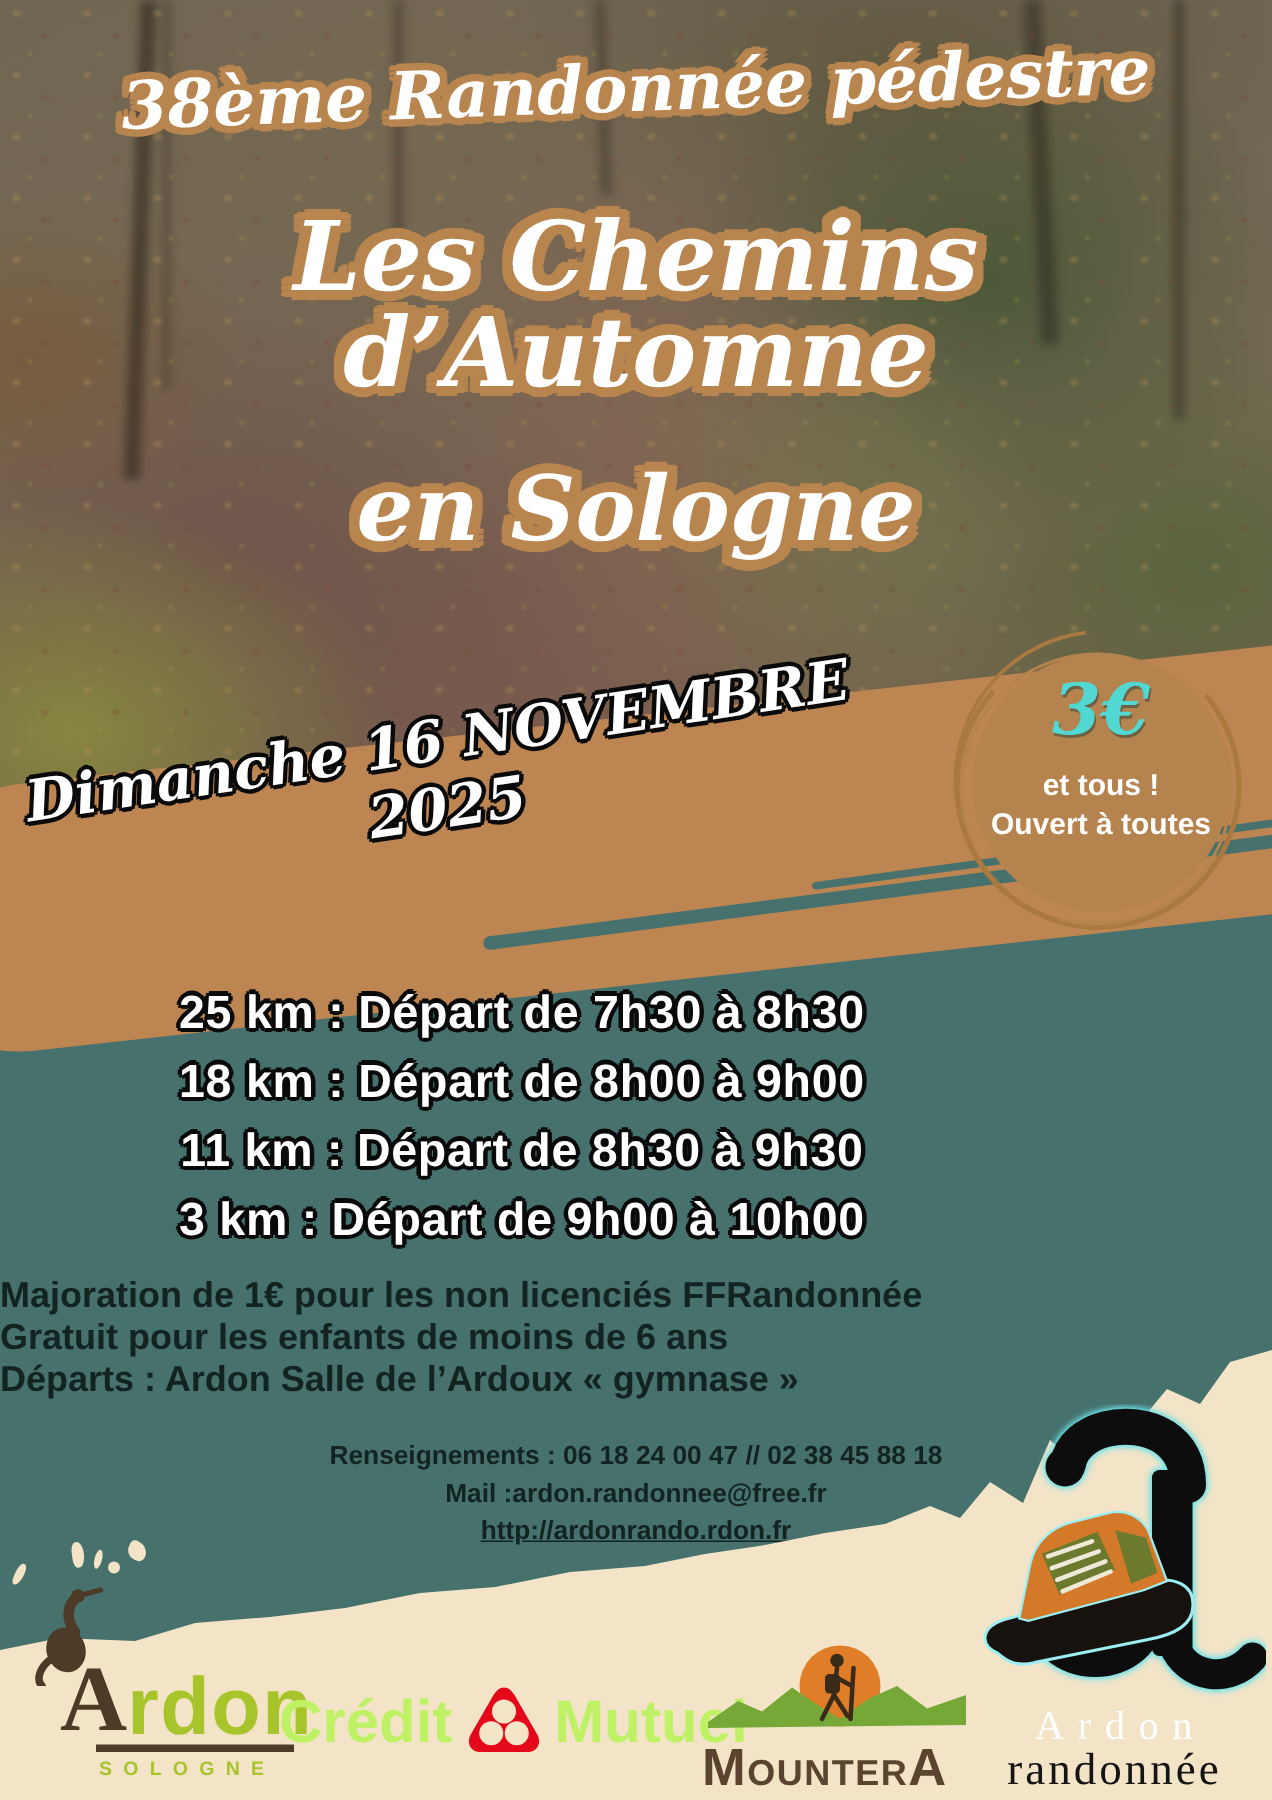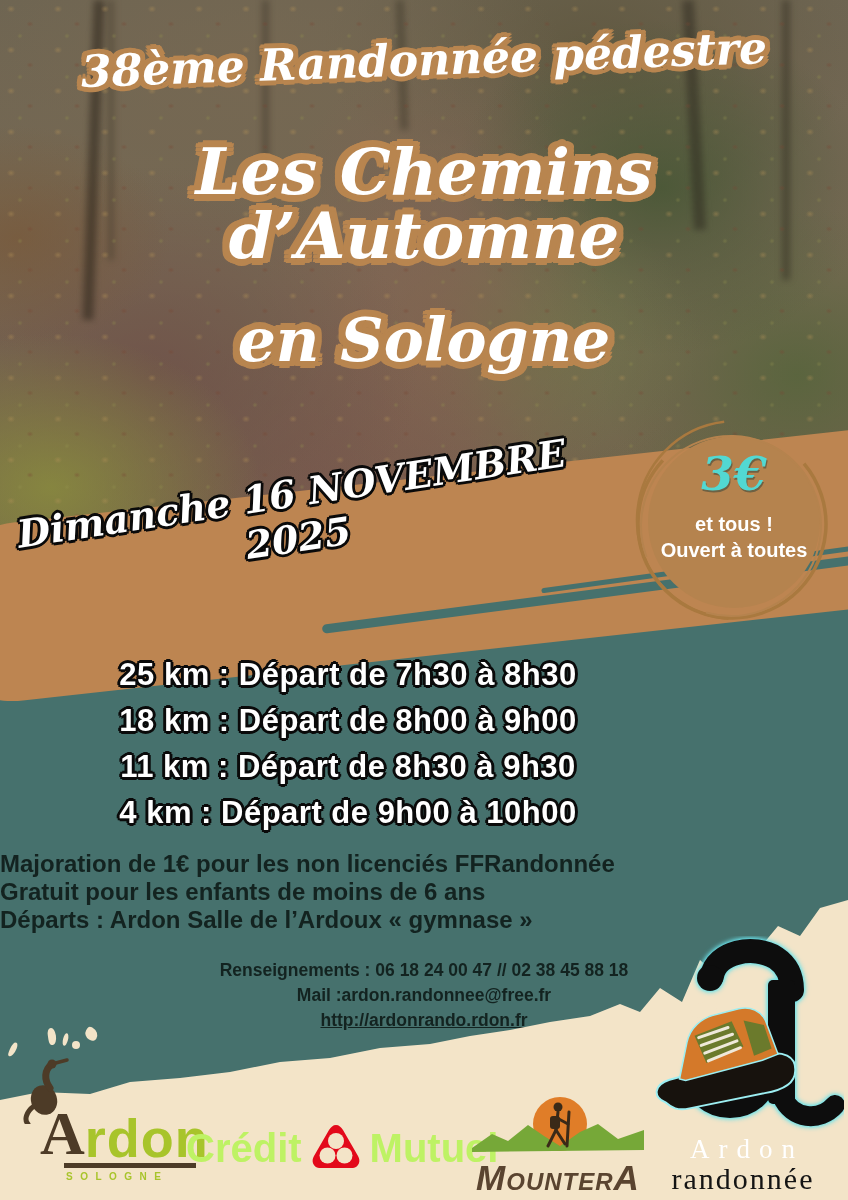--- a/index.html
+++ b/index.html
@@ -85,24 +85,24 @@
       590px 126px,620px 114px,640px 122px,660px 98px,682px 112px,700px 70px,718px 86px,
       738px 50px,758px 60px,778px 36px,800px 46px,820px 18px,848px 10px,848px 310px,0px 310px);}
   .speck{position:absolute;background:#f3e4c8;}
   
   .logo-as{position:absolute;left:26px;top:1086px;width:190px;}
   .as-row{position:relative;display:flex;align-items:flex-end;height:74px;}
   .as-bird{position:absolute;left:-4px;top:-32px;}
   .as-a{font-family:"Liberation Serif",serif;font-weight:bold;font-size:62px;line-height:.85;color:#4d3b27;margin-left:14px;}
   .as-rdon{font-weight:bold;font-size:54px;line-height:.8;color:#a8c42b;letter-spacing:1px;}
   .as-bar{width:132px;height:5px;background:#4d3b27;margin:3px 0 3px 38px;}
-  .as-sub{color:#a8c42b;font-weight:bold;font-size:10px;letter-spacing:7.5px;margin-left:40px;}
+  .as-sub{color:#a8c42b;font-weight:bold;font-size:13px;letter-spacing:7.5px;margin-left:40px;}
   .logo-cm{position:absolute;left:186px;top:1124px;display:flex;align-items:center;gap:9px;
     font-weight:bold;font-size:40px;color:#bef264;}
-  .logo-mt{position:absolute;left:468px;top:1094px;width:180px;text-align:center;font-style:italic;}
+  .logo-mt{position:absolute;left:468px;top:1094px;width:180px;}
   .mt-text{font-weight:bold;font-size:24px;letter-spacing:1px;color:#5a4430;line-height:.9;}
   .mt-text .big{font-size:35px;}
   .logo-ar{position:absolute;left:642px;top:936px;width:202px;text-align:center;}
   .ar-a-svg{filter:drop-shadow(0 0 2.5px #6ae2ea) drop-shadow(0 0 1.5px #6ae2ea);}
   .ar-l1{font-family:"Liberation Serif",serif;font-size:27px;letter-spacing:9px;color:#ffffff;line-height:1;margin-top:-4px;padding-left:8px;}
   .ar-l2{font-family:"Liberation Serif",serif;font-size:30px;letter-spacing:2px;color:#141414;line-height:1.05;}
 </style>
 </head>
 <body>
 
@@ -143,21 +143,21 @@
         <div>et tous !</div>
         <div>Ouvert à toutes</div>
       </div>
     </div>
   </div>
 
   <div class="schedule outline-blk">
     <div>25 km : Départ de 7h30 à 8h30</div>
     <div>18 km : Départ de 8h00 à 9h00</div>
     <div>11 km : Départ de 8h30 à 9h30</div>
-    <div>4 km : Départ de 9h00 à 10h00</div>
+    <div>3 km : Départ de 9h00 à 10h00</div>
   </div>
 
   <div class="notes">
     <div>Majoration de 1€ pour les non licenciés FFRandonnée</div>
     <div>Gratuit pour les enfants de moins de 6 ans</div>
     <div>Départs : Ardon Salle de l’Ardoux « gymnase »</div>
   </div>
 
   <div class="contact">
     <div>Renseignements : 06 18 24 00 47 // 02 38 45 88 18</div>

